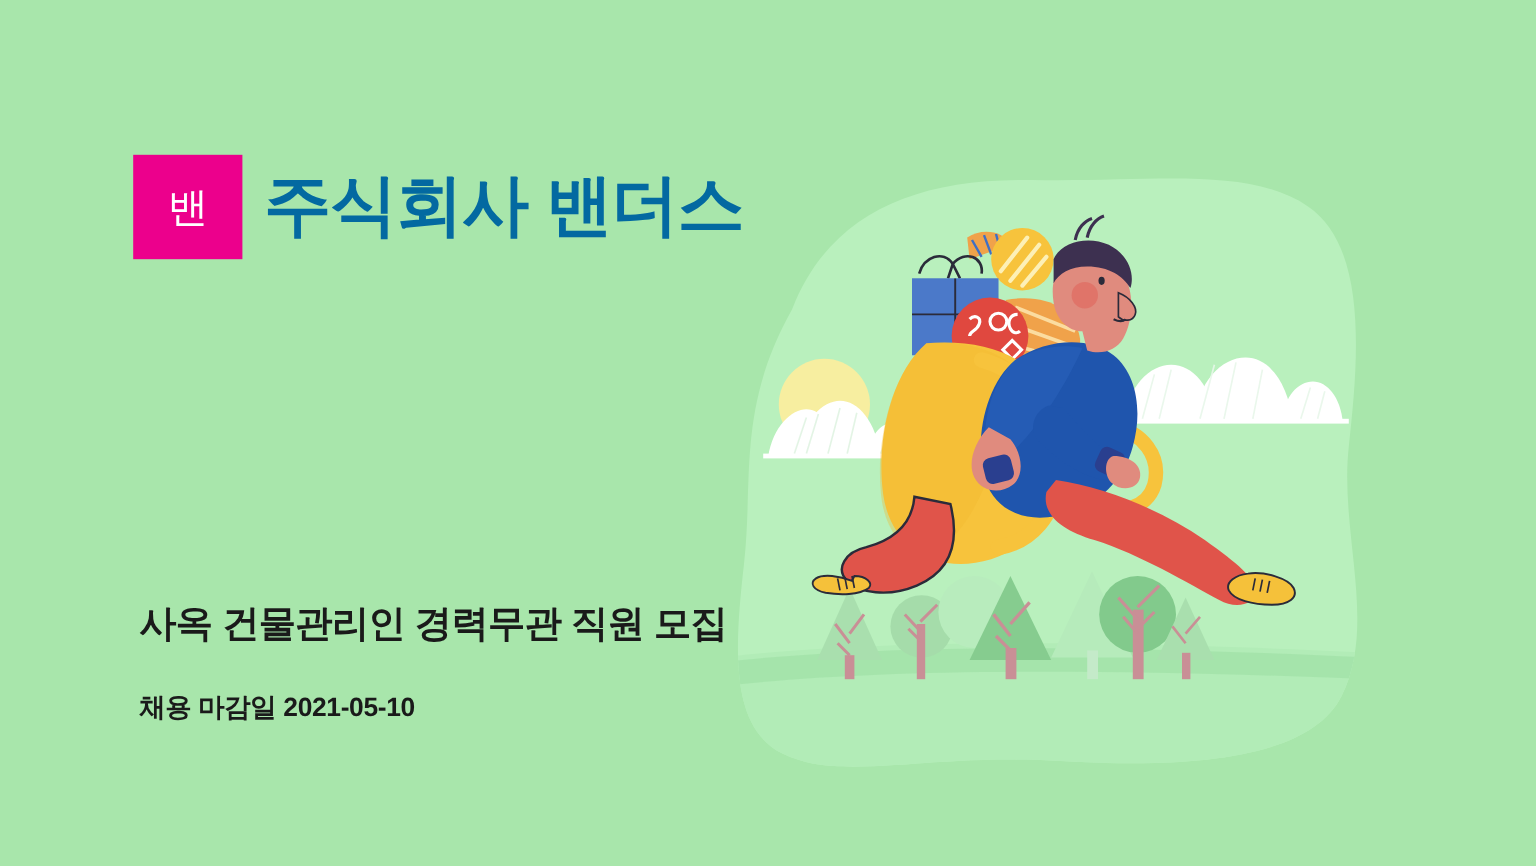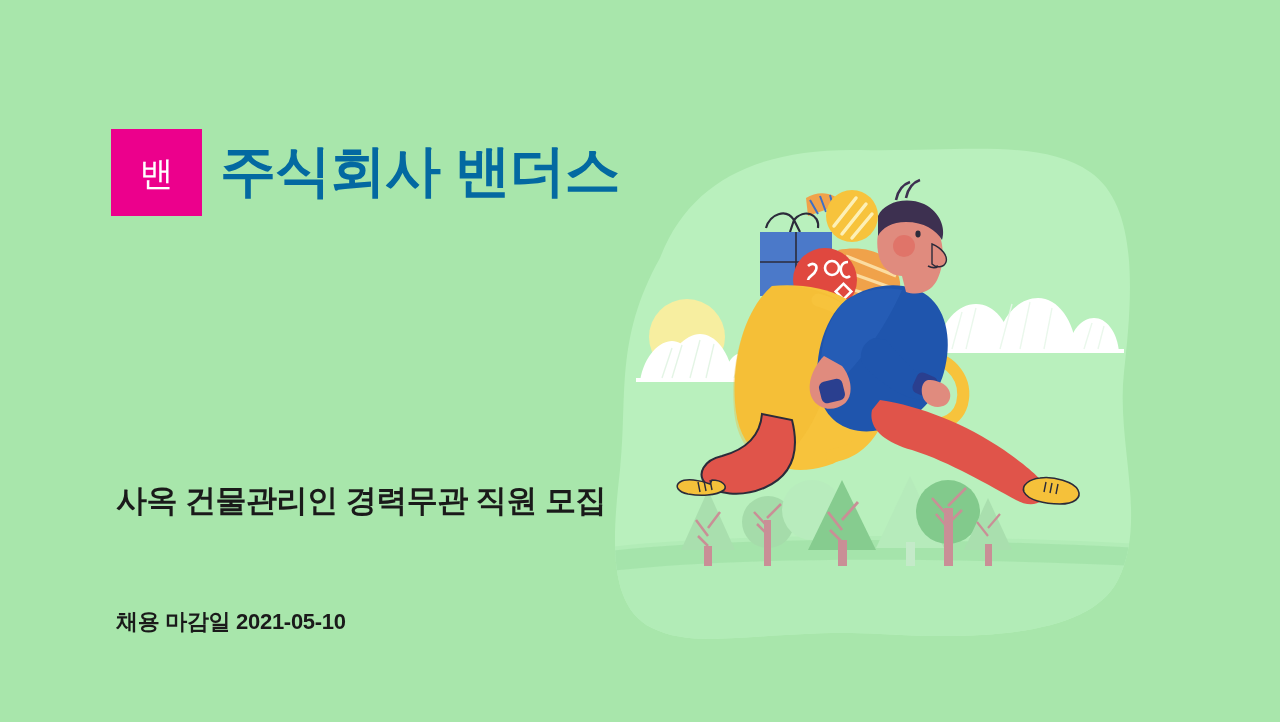--- a/index.html
+++ b/index.html
@@ -60,37 +60,36 @@
     letter-spacing: -1px;
     white-space: nowrap;
     line-height: 1;
     margin-top: -4px;
   }
 
   
   .job-title {
     position: absolute;
     left: 116px;
-    top: 480px;
+    top: 499px;
     font-size: 31px;
     font-weight: bold;
     color: #1a1a1a;
     letter-spacing: -0.5px;
     white-space: nowrap;
   }
   .deadline {
     position: absolute;
     left: 116px;
     top: 575px;
     font-size: 22px;
     font-weight: bold;
     color: #1a1a1a;
     letter-spacing: -0.3px;
     white-space: nowrap;
-    margin-top: 32px;
   }
 </style>
 </head>
 <body>
 
 <div id="stage">
 
   <svg class="blob-layer" viewBox="0 0 1280 722" aria-hidden="true">
     <defs>
       <clipPath id="blobClip">

